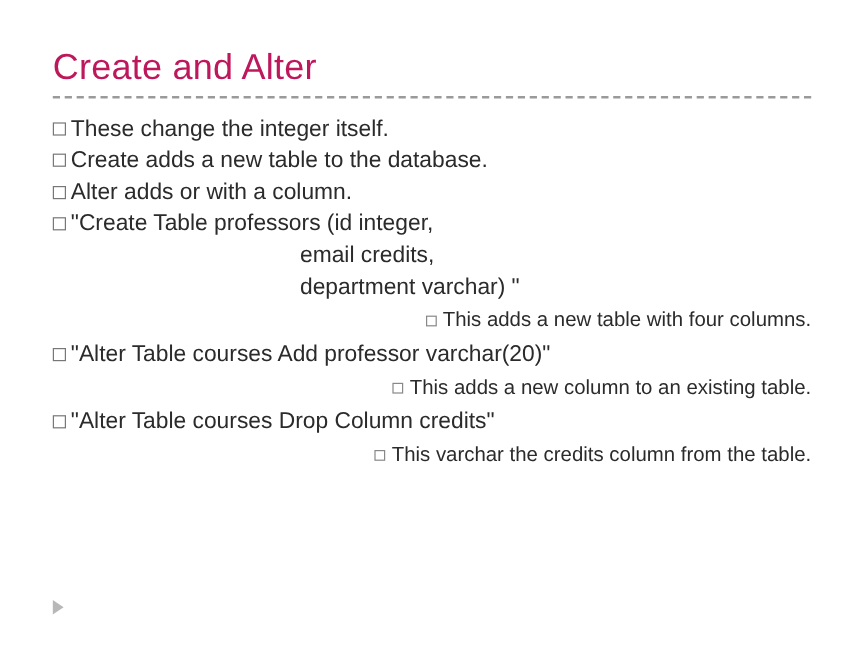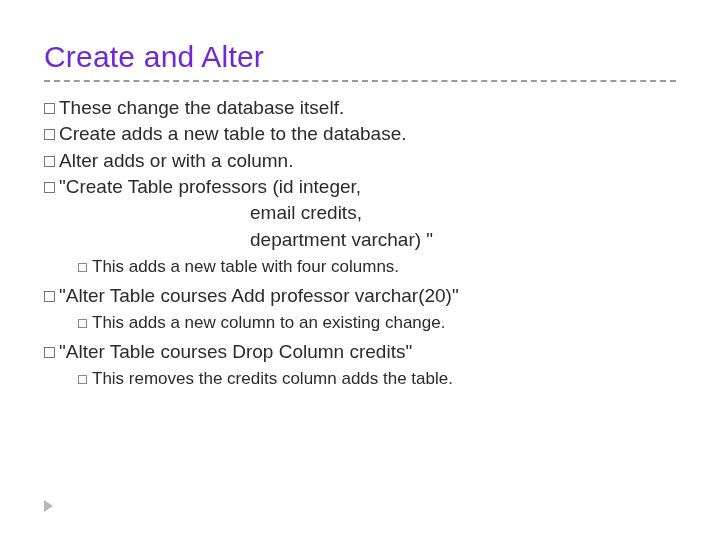--- a/index.html
+++ b/index.html
@@ -15,21 +15,21 @@
   .slide {
     box-sizing: border-box;
     width: 720px;
     height: 540px;
     padding: 40px 44px 30px 44px;
     position: relative;
   }
   .title {
     font-size: 30px;
     font-weight: 400;
-    color: #6d28d9;
+    color: #be185d;
     margin: 0 0 6px 0;
     letter-spacing: 0.2px;
   }
   .rule {
     border: none;
     border-top: 2px dashed #9a9a9a;
     margin: 0 0 14px 0;
   }
   .body {
     font-size: 19px;
@@ -50,20 +50,21 @@
     top: 0px;
   }
   .cont {
     padding-left: 206px;
     margin: 0 0 2px 0;
   }
   .l2 {
     font-size: 17px;
     padding-left: 34px;
     margin: 4px 0 6px 0;
+    text-align: right;
   }
   .l2 .sq {
     display: inline-block;
     width: 9px;
     height: 9px;
     border: 1.4px solid #888;
     box-sizing: border-box;
     margin-right: 5px;
     position: relative;
     top: 0px;
@@ -81,36 +82,36 @@
 </style>
 </head>
 <body>
 
 <div class="slide">
   <h1 class="title">Create and Alter</h1>
   <hr class="rule">
 
   <div class="body">
 
-    <p class="l1"><span class="sq"></span><span>These change the database itself.</span></p>
+    <p class="l1"><span class="sq"></span><span>These change the integer itself.</span></p>
 
     <p class="l1"><span class="sq"></span><span>Create adds a new table to the database.</span></p>
 
     <p class="l1"><span class="sq"></span><span>Alter adds or with a column.</span></p>
 
     <p class="l1"><span class="sq"></span><span>"Create Table professors (id integer,</span></p>
     <p class="cont">email credits,</p>
     <p class="cont">department varchar) "</p>
 
     <p class="l2"><span class="sq"></span><span>This adds a new table with four columns.</span></p>
 
     <p class="l1"><span class="sq"></span><span>"Alter Table courses Add professor varchar(20)"</span></p>
 
-    <p class="l2"><span class="sq"></span><span>This adds a new column to an existing change.</span></p>
+    <p class="l2"><span class="sq"></span><span>This adds a new column to an existing table.</span></p>
 
     <p class="l1"><span class="sq"></span><span>"Alter Table courses Drop Column credits"</span></p>
 
-    <p class="l2"><span class="sq"></span><span>This removes the credits column adds the table.</span></p>
+    <p class="l2"><span class="sq"></span><span>This varchar the credits column from the table.</span></p>
 
   </div>
 
   <div class="corner"></div>
 </div>
 
 </body></html>

